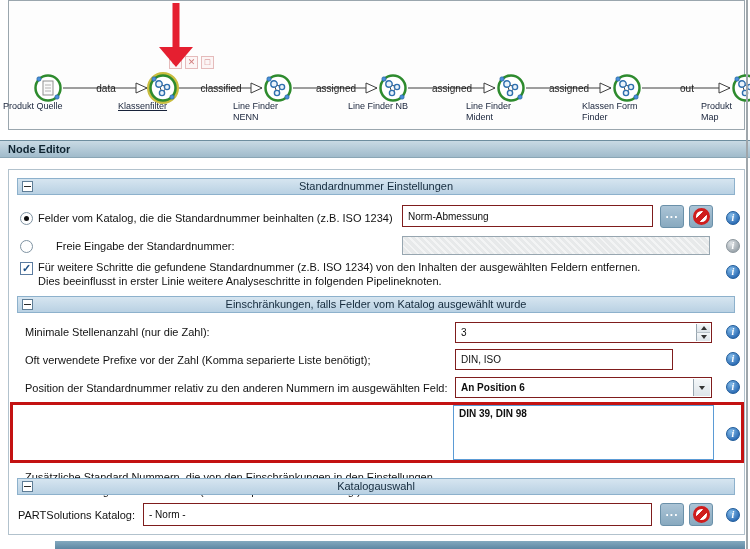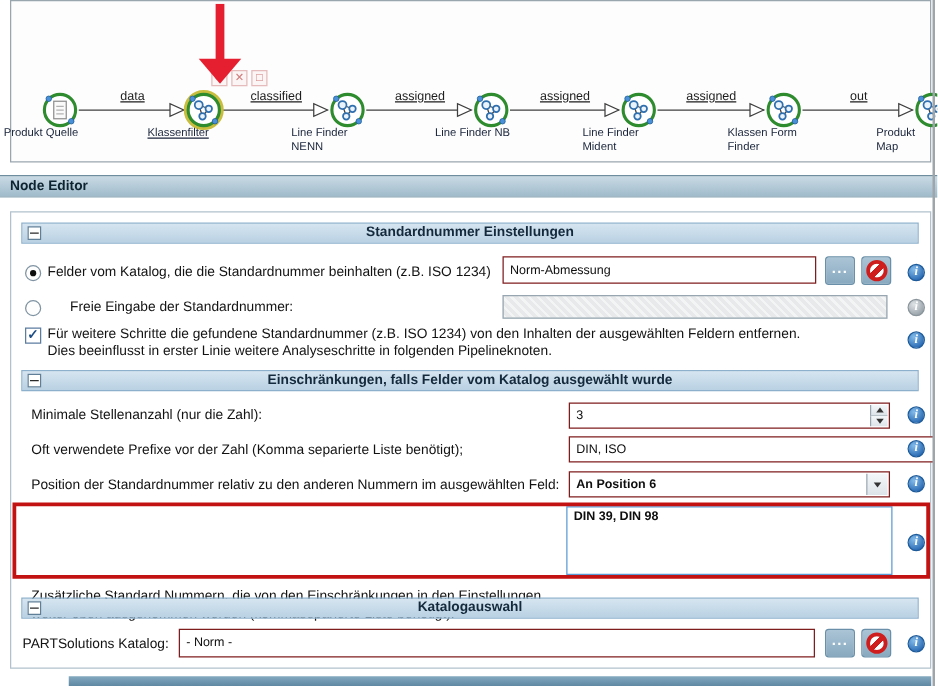--- a/index.html
+++ b/index.html
@@ -6,28 +6,28 @@
   body{width:750px;height:549px;position:relative;overflow:hidden;background:#fff;
        font-family:"Liberation Sans",sans-serif;-webkit-font-smoothing:antialiased;}
   .abs{position:absolute;}
   
   .pipeline-panel{left:8px;top:0;width:737px;height:130px;border:1px solid #9aa6ae;background:#fdfdfd;box-sizing:border-box;}
   .form-panel{left:8px;top:169px;width:737px;height:366px;border:1px solid #b2c2cd;background:#fff;box-sizing:border-box;}
   .ne-bar{left:0;top:140px;width:750px;height:18px;box-sizing:border-box;
           background:linear-gradient(#c9dae4,#a0bbcb);border-top:1px solid #6e8e9f;border-bottom:1px solid #8aa6b5;}
   .ne-bar span{position:absolute;left:8px;top:1px;font-size:11px;font-weight:bold;color:#0e2330;line-height:15px;}
   
-  .edge-label{position:absolute;top:72px;transform:translateX(-50%);font-size:10px;color:#1d1d1d;white-space:nowrap;text-decoration:underline;}
+  .edge-label{position:absolute;top:83px;transform:translateX(-50%);font-size:10px;color:#1d1d1d;white-space:nowrap;}
   .node-label{position:absolute;top:101px;width:90px;text-align:left;font-size:9px;line-height:1.18;color:#18233a;white-space:pre-line;}
   .ghost-ico{position:absolute;top:56px;width:13px;height:13px;box-sizing:border-box;border:1px solid rgba(205,130,130,.5);
              background:rgba(252,238,238,.55);color:rgba(198,92,92,.8);font-size:9px;line-height:11px;text-align:center;}
   
   .sec-header{position:absolute;left:17px;width:718px;height:17px;box-sizing:border-box;text-align:center;
               background:linear-gradient(#d6e5f0,#b9d1e3);border:1px solid #8db1cc;
-              font-size:11px;font-weight:bold;color:#142a3c;line-height:15px;}
+              font-size:11px;font-weight:normal;color:#142a3c;line-height:15px;}
   .collapse{position:absolute;left:22px;width:11px;height:11px;background:#fff;border:1px solid #5f7e97;box-sizing:border-box;}
   .collapse::after{content:"";position:absolute;left:1px;right:1px;top:4px;height:1px;background:#2a2a2a;}
   
   .lbl{position:absolute;font-size:11px;color:#121212;white-space:nowrap;line-height:13px;}
   .lbl.multi{white-space:pre-line;line-height:1.25;}
   .field{position:absolute;background:#fff;border:1px solid #7f1d1d;box-sizing:border-box;
          font-size:10px;color:#0e0e0e;display:flex;align-items:center;padding-left:5px;}
   .field.disabled{background:#e7e9ea;border-color:#97a6b0;
          background-image:repeating-linear-gradient(45deg,rgba(255,255,255,.5) 0 2px,rgba(0,0,0,0) 2px 5px);}
   .field.area{align-items:flex-start;padding-top:2px;border-color:#5b9bd5;}
@@ -252,21 +252,21 @@
         <i class="tri-up"></i>
       </div>
     <div>
         <i class="tri-down"></i>
       </div>
   </span>
 </div>
 <div class="info" style="left:726px;top:325px;">i</div>
 
 <div class="lbl" style="left:25px;top:354px;">Oft verwendete Prefixe vor der Zahl (Komma separierte Liste benötigt);</div>
-<div class="field" style="left:455px;top:349px;width:293px;height:21px;">DIN, ISO</div>
+<div class="field" style="left:455px;top:349px;width:218px;height:21px;">DIN, ISO</div>
 <div class="info" style="left:726px;top:352px;">i</div>
 
 <div class="lbl" style="left:25px;top:382px;">Position der Standardnummer relativ zu den anderen Nummern im ausgewählten Feld:</div>
 <div class="field" style="left:455px;top:377px;width:257px;height:21px;">
   <span class="dd-value">An Position 6</span>
   <span class="ddbtn">
       <i class="tri-down"></i>
     </span>
 </div>
 <div class="info" style="left:726px;top:380px;">i</div>

